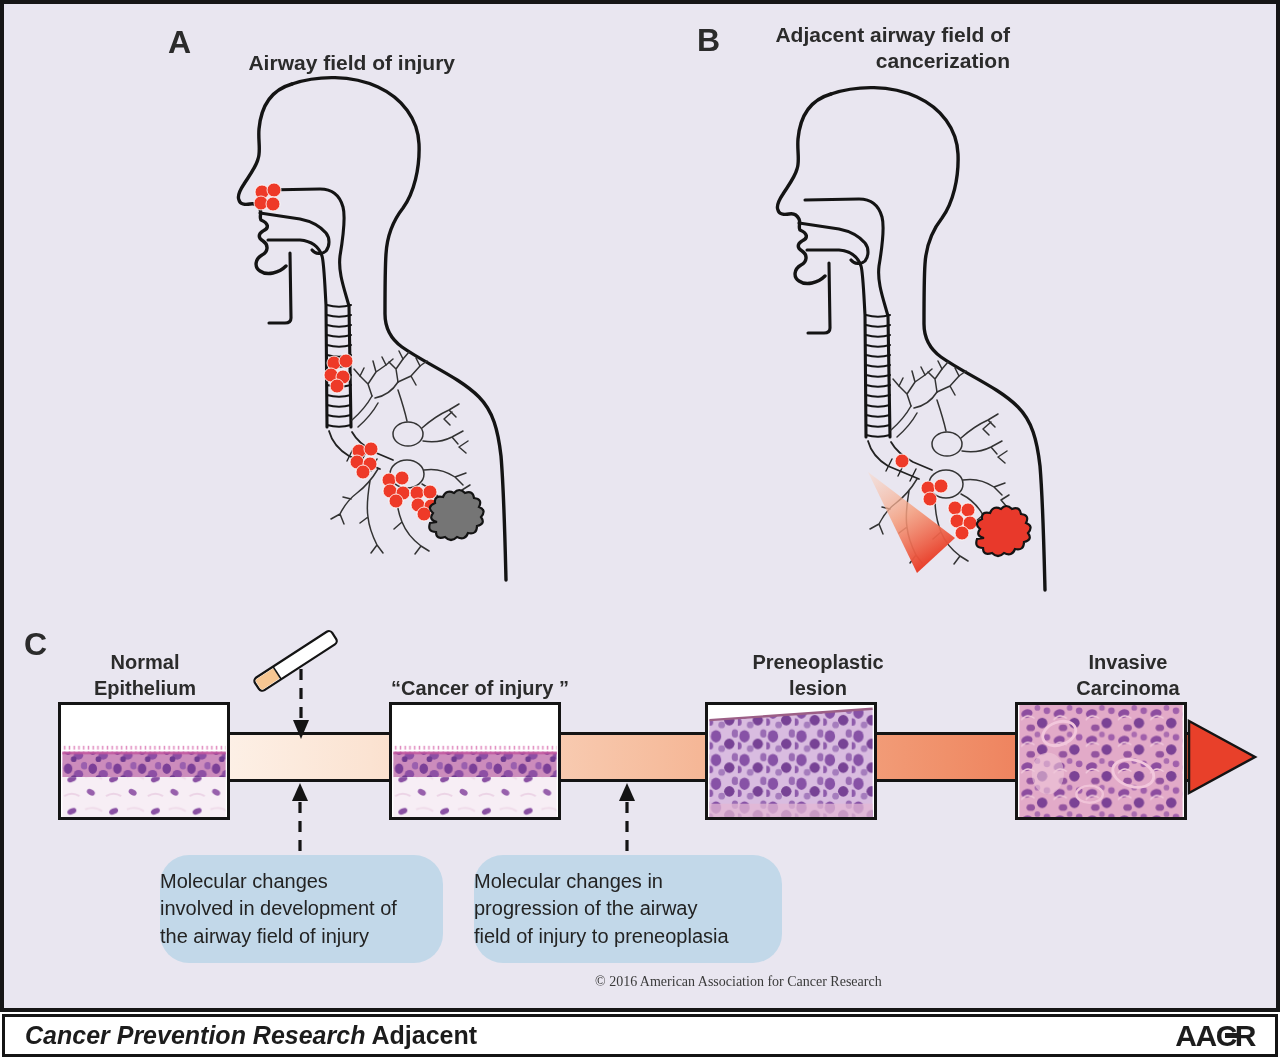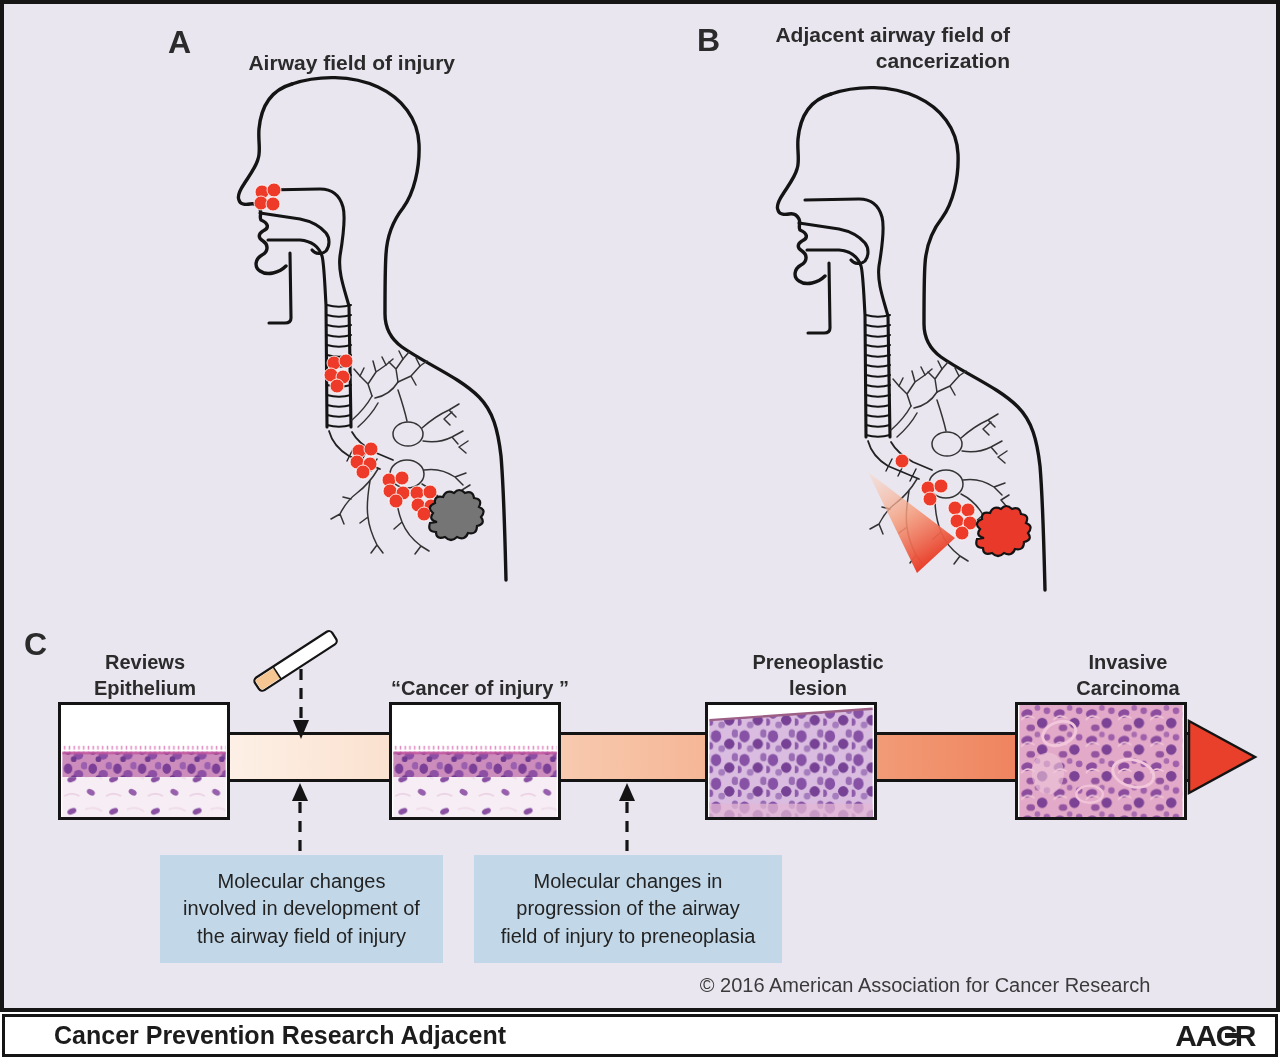--- a/index.html
+++ b/index.html
@@ -9,28 +9,28 @@
          background:#e9e6f0;border:4px solid #161616;box-sizing:border-box;}
   .abs{position:absolute;}
   .panel-label{font-size:32px;font-weight:bold;color:#2b2b2b;}
   .panel-title{font-size:21px;font-weight:bold;color:#2b2b2b;text-align:right;line-height:26px;}
   .stage-label{font-size:20px;font-weight:bold;color:#2b2b2b;text-align:center;line-height:26px;}
   .band{left:226px;top:732px;width:963px;height:50px;box-sizing:border-box;
         border-top:3px solid #141414;border-bottom:3px solid #141414;
         background:linear-gradient(90deg,#fdf0e6 0%,#fbe3d2 15%,#f6bd9e 45%,#f0906a 75%,#eb6444 100%);}
   .histo{width:172px;height:118px;box-sizing:border-box;border:3px solid #141414;background:#fff;}
   .histo svg{display:block;width:100%;height:100%;}
-  .callout{background:#c2d8e9;color:#232323;font-size:20px;line-height:27.5px;text-align:center;
-           display:flex;flex-direction:column;justify-content:center;}
-  .copyright{font-size:20px;color:#3a3a3a;text-align:center;}
+  .callout{background:#c2d8e9;color:#232323;font-size:20px;line-height:27.5px;
+           display:flex;flex-direction:column;justify-content:center;border-radius:29px;}
+  .copyright{font-size:14px;color:#3a3a3a;text-align:left;font-family:Liberation Serif, serif;}
   .journal-bar{left:2px;top:1014px;width:1276px;height:43px;box-sizing:border-box;
                border:3px solid #141414;background:#ffffff;display:flex;align-items:center;
                justify-content:space-between;padding:0 20px;}
   .journal-title{font-size:25px;font-weight:bold;color:#1c1c1c;white-space:nowrap;}
-  .journal-title .it{margin-left:29px;}
+  .journal-title .it{font-style:italic;}
   .aacr{font-size:30px;font-weight:bold;color:#1c1c1c;letter-spacing:-1.5px;display:flex;align-items:center;}
   .aacr .cbar{display:inline-block;width:13px;height:5px;background:#1c1c1c;margin-left:-11px;margin-right:-3px;}
   svg.layer{position:absolute;pointer-events:none;}
 </style>
 </head>
 <body>
 
 <svg width="0" height="0" style="position:absolute" aria-hidden="true">
   <defs>
     <linearGradient id="coneGrad" x1="868" y1="472" x2="928" y2="568" gradientUnits="userSpaceOnUse">
@@ -211,21 +211,21 @@
   <div class="abs panel-title" style="left:215px;top:50px;width:240px">Airway field of injury</div>
   <div class="abs panel-label" style="left:697px;top:22px">B</div>
   <div class="abs panel-title" style="left:770px;top:22px;width:240px">
     <div>Adjacent airway field of</div>
     <div>cancerization</div>
   </div>
 
   <div class="abs panel-label" style="left:24px;top:626px">C</div>
 
   <div class="abs stage-label" style="left:45px;top:649px;width:200px">
-    <div>Reviews</div>
+    <div>Normal</div>
     <div>Epithelium</div>
   </div>
   <div class="abs stage-label" style="left:375px;top:675px;width:210px">“Cancer of  injury ”</div>
   <div class="abs stage-label" style="left:718px;top:649px;width:200px">
     <div>Preneoplastic</div>
     <div>lesion</div>
   </div>
   <div class="abs stage-label" style="left:1028px;top:649px;width:200px">
     <div>Invasive</div>
     <div>Carcinoma</div>

